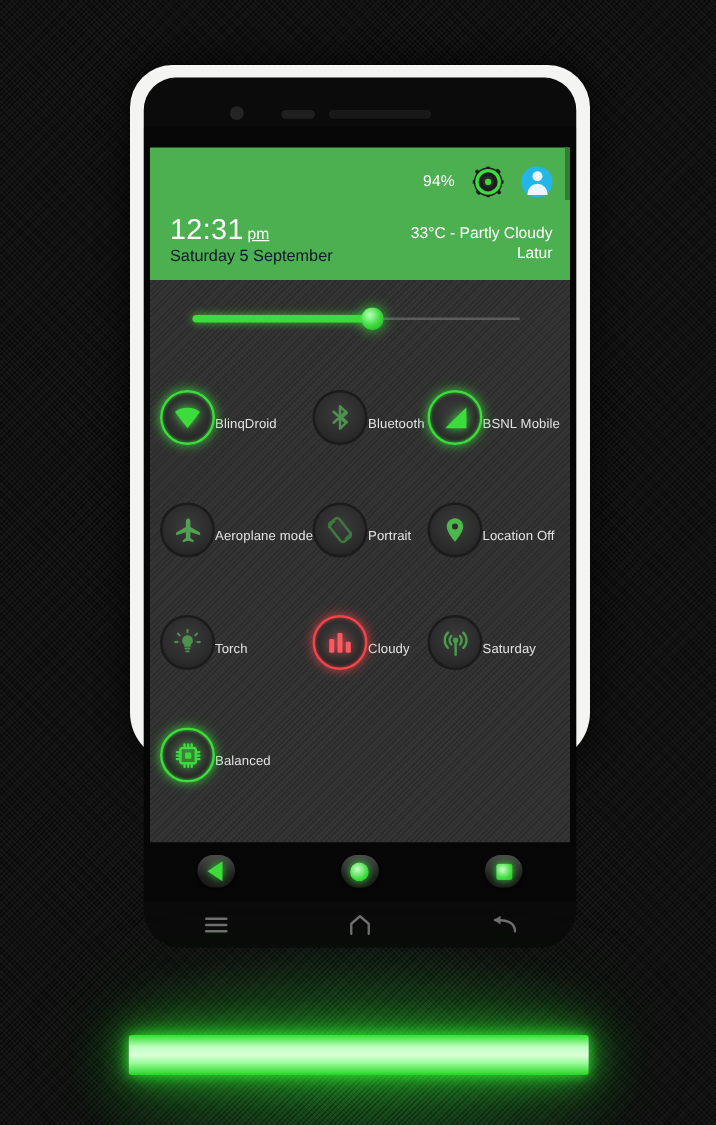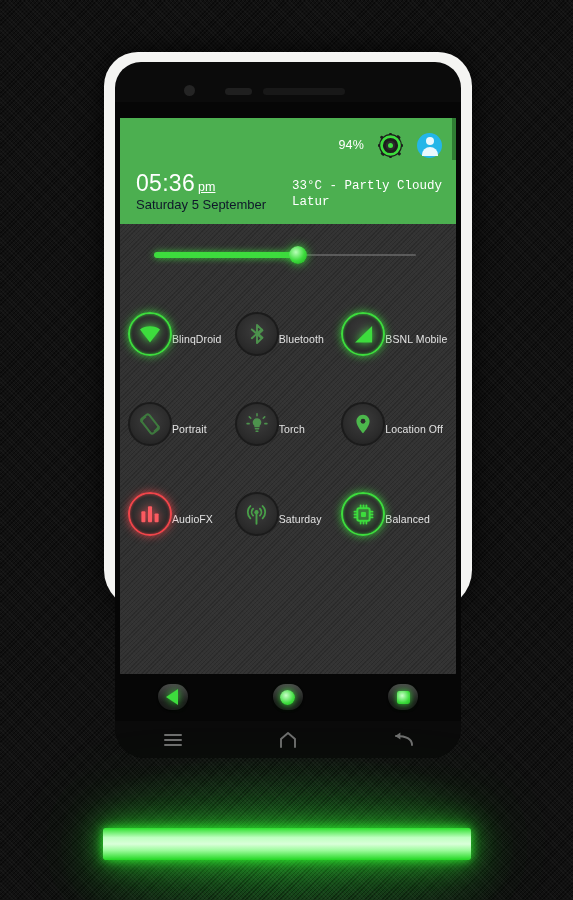--- a/index.html
+++ b/index.html
@@ -90,21 +90,21 @@
     transform: translateX(-50%);
     width: 16px; height: 9px; border-radius: 9px 9px 0 0; background: #eaf8fd;
   }
 
   #hdr-bottom { display: flex; align-items: flex-end; justify-content: space-between; margin-top: 9px; }
   #clock-block { line-height: 1.12; }
   #clock-line { color: #ffffff; }
   #clock-time { font-size: 23px; font-weight: 300; letter-spacing: .3px; }
   #clock-ampm { font-size: 12.5px; font-weight: 400; margin-left: 3px; text-decoration: underline; }
   #clock-date { color: #0f172a; font-size: 13px; font-weight: 400; margin-top: 1px; }
-  #weather-block { text-align: left; line-height: 1.25; padding-bottom: 2px; font-family: Liberation Mono, monospace; }
+  #weather-block { text-align: right; line-height: 1.25; padding-bottom: 2px; }
   #weather-main { color: #ffffff; font-size: 12.5px; }
   #weather-city { color: #ffffff; font-size: 12.5px; }
 
   
   #hdr-scrollbar {
     position: absolute; right: 0; top: 0; width: 4px; height: 42px;
     background: #2f7c33;
   }
 
   
@@ -284,21 +284,21 @@
                 <circle cx="12" cy="12" r="2.4" fill="#3ddc3d"></circle>
               </svg>
             </span>
 
             <span class="avatar"></span>
           </div>
 
           <div id="hdr-bottom">
             <div id="clock-block">
               <div id="clock-line">
-                <span id="clock-time">05:36</span><span id="clock-ampm">pm</span>
+                <span id="clock-time">12:31</span><span id="clock-ampm">pm</span>
               </div>
               <div id="clock-date">Saturday 5 September</div>
             </div>
             <div id="weather-block">
               <div id="weather-main">33°C - Partly Cloudy</div>
               <div id="weather-city">Latur</div>
             </div>
           </div>
         </div>
 
@@ -334,74 +334,82 @@
 
             <div class="tile">
               <div class="tile-icon on-green">
                 <svg class="glyph-bright" width="23" height="23" viewBox="0 0 24 24">
                   <path d="M21 3 L21 20.4 L3.2 20.4 Z" fill="#3ddc3d"></path>
                 </svg>
               </div>
               <div class="tile-label">BSNL Mobile</div>
             </div>
 
+            <div class="tile">
+              <div class="tile-icon">
+                <svg class="glyph-dim" width="23" height="23" viewBox="0 0 24 24">
+                  <path d="M12 1.8 c1.2 0 1.9 1.1 1.9 2.5 l0 4.6 l8.1 4.6 l0 2.3 l-8.1 -2.4 l0 4.7 l2.6 2 l0 1.7 l-4.5 -1.3 l-4.5 1.3 l0 -1.7 l2.6 -2 l0 -4.7 l-8.1 2.4 l0 -2.3 l8.1 -4.6 l0 -4.6 c0 -1.4 .7 -2.5 1.9 -2.5 z" fill="#55aa55"></path>
+                </svg>
+              </div>
+              <div class="tile-label">Aeroplane mode</div>
+            </div>
 
             <div class="tile">
               <div class="tile-icon">
                 <svg class="glyph-dim" width="24" height="24" viewBox="0 0 24 24">
                   <g transform="rotate(-38 12 12)">
                     <rect x="7" y="2.6" width="10" height="18.8" rx="2.4" fill="none" stroke="#3f7f3f" stroke-width="2"></rect>
                   </g>
                   <path d="M3.4 9.6 a9 9 0 0 1 4.0 -4.6" fill="none" stroke="#3f7f3f" stroke-width="2" stroke-linecap="round"></path>
                   <path d="M20.6 14.4 a9 9 0 0 1 -4.0 4.6" fill="none" stroke="#3f7f3f" stroke-width="2" stroke-linecap="round"></path>
                 </svg>
               </div>
               <div class="tile-label">Portrait</div>
+            </div>
+
+            <div class="tile">
+              <div class="tile-icon">
+                <svg class="glyph-dim" width="22" height="22" viewBox="0 0 24 24">
+                  <path d="M12 1.8 c-4.0 0 -7.2 3.2 -7.2 7.2 c0 5.4 7.2 13.2 7.2 13.2 s7.2 -7.8 7.2 -13.2 c0 -4.0 -3.2 -7.2 -7.2 -7.2 z" fill="#4ec24e"></path>
+                  <circle cx="12" cy="9" r="2.6" fill="#2b2b2b"></circle>
+                </svg>
+              </div>
+              <div class="tile-label">Location Off</div>
             </div>
 
             <div class="tile">
               <div class="tile-icon">
                 <svg class="glyph-dim" width="22" height="22" viewBox="0 0 24 24">
                   <path d="M12 5.6 a4.6 4.6 0 0 1 2.9 8.2 l0 1.8 l-5.8 0 l0 -1.8 A4.6 4.6 0 0 1 12 5.6 Z" fill="#4f9a4f"></path>
                   <rect x="9.4" y="16.4" width="5.2" height="1.7" rx=".8" fill="#4f9a4f"></rect>
                   <rect x="10.2" y="19" width="3.6" height="1.6" rx=".8" fill="#4f9a4f"></rect>
                   <g stroke="#4f9a4f" stroke-width="1.7" stroke-linecap="round">
                     <path d="M12 .9 L12 3.1"></path>
                     <path d="M3.6 4.2 L5.2 5.8"></path>
                     <path d="M20.4 4.2 L18.8 5.8"></path>
                     <path d="M1.2 11.6 L3.4 11.6"></path>
                     <path d="M22.8 11.6 L20.6 11.6"></path>
                   </g>
                 </svg>
               </div>
               <div class="tile-label">Torch</div>
             </div>
 
-            <div class="tile">
-              <div class="tile-icon">
-                <svg class="glyph-dim" width="22" height="22" viewBox="0 0 24 24">
-                  <path d="M12 1.8 c-4.0 0 -7.2 3.2 -7.2 7.2 c0 5.4 7.2 13.2 7.2 13.2 s7.2 -7.8 7.2 -13.2 c0 -4.0 -3.2 -7.2 -7.2 -7.2 z" fill="#4ec24e"></path>
-                  <circle cx="12" cy="9" r="2.6" fill="#2b2b2b"></circle>
-                </svg>
-              </div>
-              <div class="tile-label">Location Off</div>
-            </div>
-
 
             <div class="tile">
               <div class="tile-icon on-red">
                 <svg width="22" height="22" viewBox="0 0 24 24" style="filter:drop-shadow(0 0 4px rgba(240,69,74,.9))">
                   <g fill="#fb5a60">
                     <rect x="2.6" y="9" width="4.4" height="12" rx="1"></rect>
                     <rect x="9.8" y="3.6" width="4.4" height="17.4" rx="1"></rect>
                     <rect x="17" y="11.4" width="4.4" height="9.6" rx="1"></rect>
                   </g>
                 </svg>
               </div>
-              <div class="tile-label">AudioFX</div>
+              <div class="tile-label">Cloudy</div>
             </div>
 
             <div class="tile">
               <div class="tile-icon">
                 <svg class="glyph-dim" width="23" height="23" viewBox="0 0 24 24">
                   <circle cx="12" cy="9.6" r="2.2" fill="#4aa84a"></circle>
                   <path d="M8.4 6 a5.1 5.1 0 0 0 0 7.2 M15.6 6 a5.1 5.1 0 0 1 0 7.2" fill="none" stroke="#4aa84a" stroke-width="1.9" stroke-linecap="round"></path>
                   <path d="M5.6 3.2 a9 9 0 0 0 0 12.8 M18.4 3.2 a9 9 0 0 1 0 12.8" fill="none" stroke="#4aa84a" stroke-width="1.9" stroke-linecap="round"></path>
                   <path d="M12 11.6 L12 21.6" stroke="#4aa84a" stroke-width="2" stroke-linecap="round"></path>
                 </svg>

